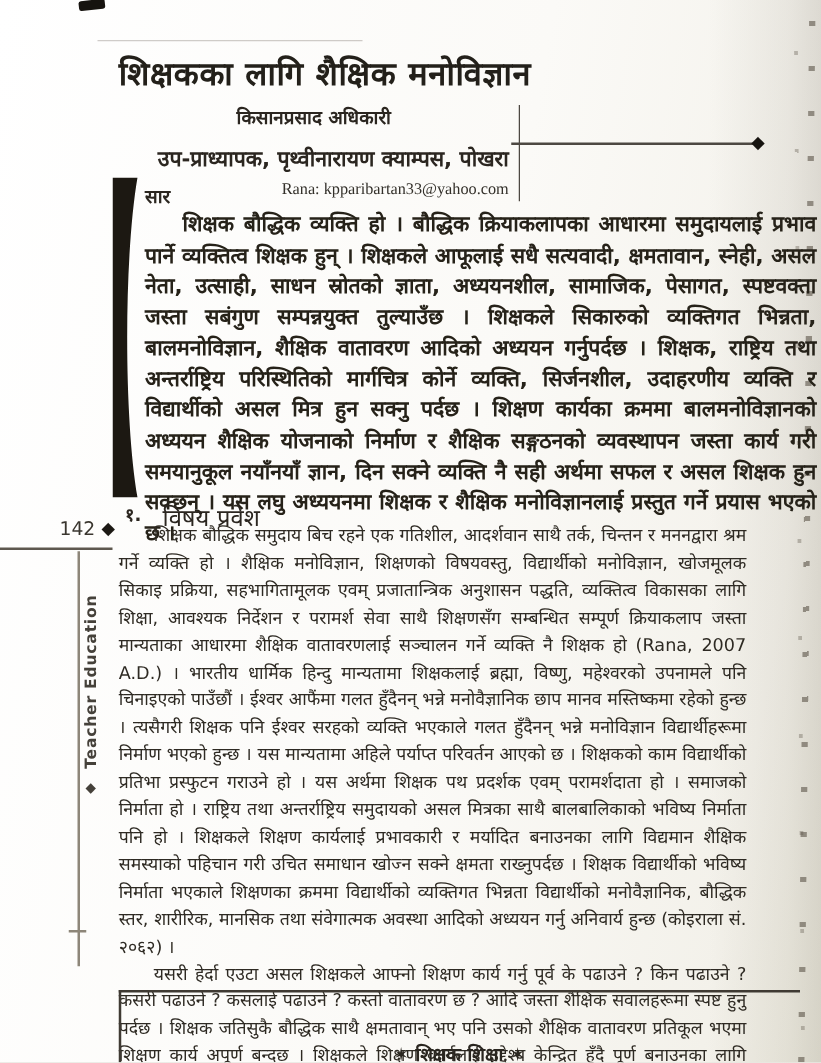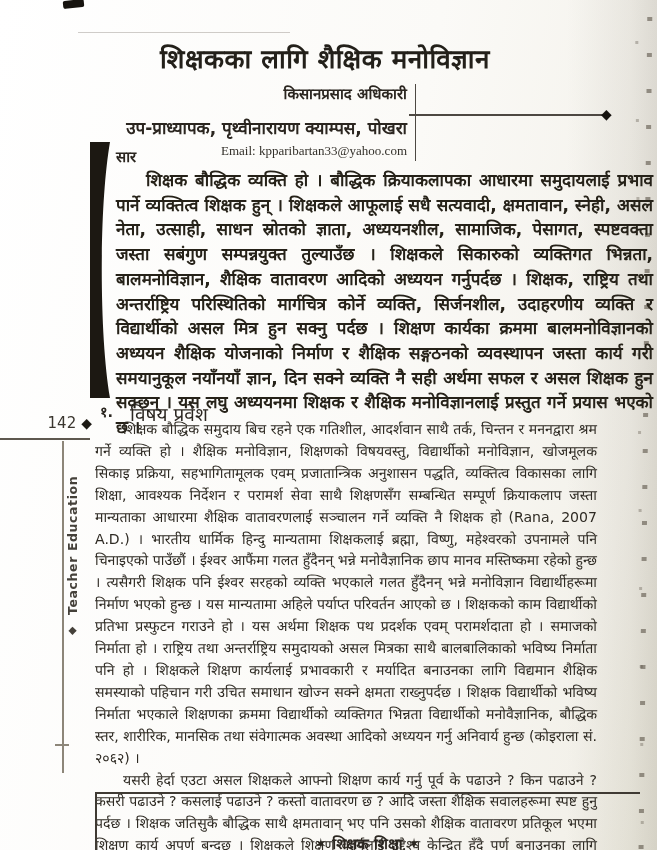--- a/index.html
+++ b/index.html
@@ -14,26 +14,26 @@
     transform:rotate(0.6deg);
     background:repeating-linear-gradient(178deg,transparent 0 17px,rgba(80,72,60,0.55) 17px 21px,transparent 21px 36px);}
   .edge-tears2{position:absolute;right:16px;top:0;width:3px;height:100%;
     transform:rotate(-0.4deg);
     background:repeating-linear-gradient(181deg,transparent 0 41px,rgba(90,82,70,0.35) 41px 44px,transparent 44px 78px);}
   .top-mark{position:absolute;left:63px;top:0;width:21px;height:8px;background:#16130f;
     border-radius:2px;transform:rotate(-6deg);}
   .top-scanline{position:absolute;left:78px;top:32px;width:212px;height:1px;
     background:rgba(120,113,102,0.35);}
 
-  .title{position:absolute;left:95px;top:40px;width:460px;text-align:center;
+  .title{position:absolute;left:95px;top:40px;width:460px;
     font-size:26px;font-weight:bold;color:#23201a;letter-spacing:0.5px;}
 
   .author-block{position:absolute;left:95px;top:84px;width:312px;text-align:right;
     padding-right:8px;border-right:1.5px solid #4d4842;line-height:20px;}
-  .author-name{font-size:15px;font-weight:bold;}
+  .author-name{font-size:15px;font-weight:bold;text-align:center;}
   .author-affil{font-size:17px;font-weight:bold;margin-top:14px;}
   .author-email{font-size:13px;font-family:"Liberation Serif",serif;margin-top:3px;color:#33302a;}
   .author-rule{position:absolute;left:409px;top:114px;width:196px;height:1.5px;background:#4d4842;}
   .author-diamond{position:absolute;left:601px;top:106px;font-size:14px;color:#16130f;}
 
   .abstract{position:absolute;left:90px;top:142px;width:589px;height:256px;}
   .abstract .bracket{position:absolute;top:0;height:256px;width:22px;}
   .abstract .bracket.left{left:0;}
   .abstract .bracket.right{right:0;}
   .abstract-inner{position:absolute;left:26px;right:26px;top:4px;}
@@ -76,21 +76,21 @@
   <div class="edge-tears"></div>
   <div class="edge-tears2"></div>
   <div class="top-mark"></div>
   <div class="top-scanline"></div>
 
   <div class="title">शिक्षकका लागि शैक्षिक मनोविज्ञान</div>
 
   <div class="author-block">
     <div class="author-name">किसानप्रसाद अधिकारी</div>
     <div class="author-affil">उप-प्राध्यापक, पृथ्वीनारायण क्याम्पस, पोखरा</div>
-    <div class="author-email">Email: kpparibartan33@yahoo.com</div>
+    <div class="author-email">Rana: kpparibartan33@yahoo.com</div>
   </div>
   <div class="author-rule"></div>
   <div class="author-diamond">◆</div>
 
   <div class="abstract">
     <svg class="bracket left" viewBox="0 0 22 256" preserveAspectRatio="none">
       <path d="M0,0 L20,0 C9,64 9,192 20,256 L0,256 Z" fill="#1c1812"></path>
     </svg>
     <svg class="bracket right" viewBox="0 0 22 256" preserveAspectRatio="none">
       <path d="M22,0 L2,0 C13,64 13,192 2,256 L22,256 Z" fill="#1c1812"></path>

